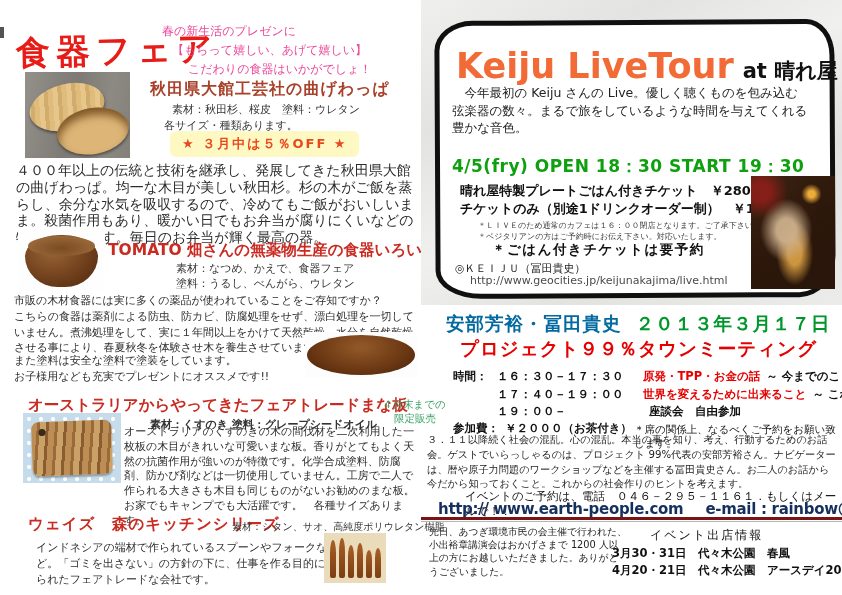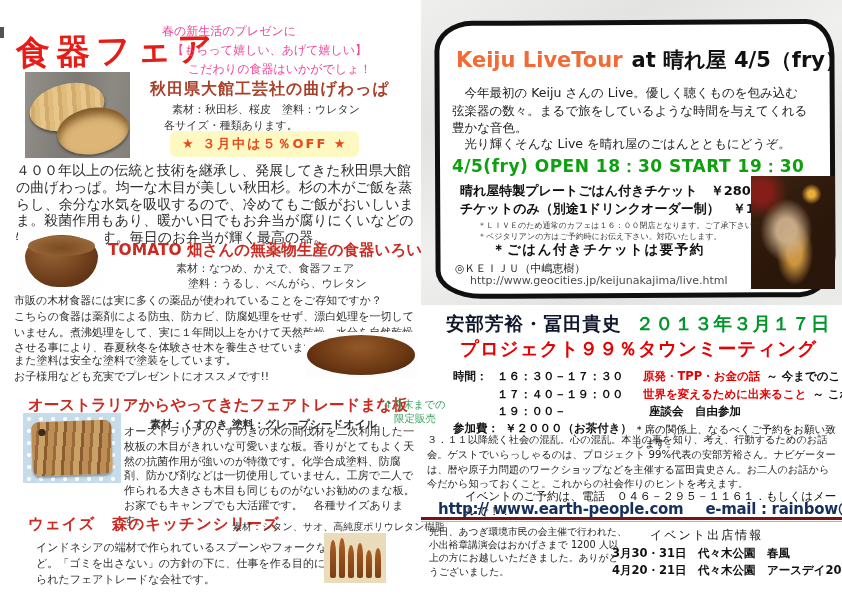--- a/index.html
+++ b/index.html
@@ -54,21 +54,21 @@
 
   .h-mage{left:150px;top:79px;font-size:16px;font-weight:bold;color:#a8402a;letter-spacing:1px;}
   .t-mats1{left:172px;top:102px;font-size:11px;color:#333;}
   .t-sizes{left:164px;top:118px;font-size:11px;color:#333;}
   .offer{left:170px;top:131px;font-size:13px;font-weight:bold;color:#e8491c;
          letter-spacing:2px;background:#fef9c3;padding:4px 12px;border-radius:6px;}
   .p-mage{left:16px;top:162px;width:398px;font-size:14px;line-height:16.8px;color:#2d2d2d;}
 
   .h-tomato{left:108px;top:240px;font-size:15.5px;font-weight:bold;color:#c92b22;}
   .t-tmats{left:176px;top:261px;font-size:11px;color:#333;}
-  .t-tpaint{left:188px;top:276px;font-size:11px;color:#333;}
+  .t-tpaint{left:176px;top:276px;font-size:11px;color:#333;}
   .p-t1{left:14px;top:293px;width:404px;font-size:11px;color:#2d2d2d;}
   .p-t2{left:14px;top:309px;width:404px;font-size:11px;line-height:15.5px;color:#2d2d2d;}
   .p-t3{left:14px;top:353px;font-size:11px;color:#2d2d2d;}
   .p-t4{left:14px;top:369px;font-size:11px;color:#2d2d2d;}
 
   .h-board{left:28px;top:395px;font-size:15.5px;font-weight:bold;color:#c92b22;}
   .note-green{left:382px;top:397px;font-size:10.5px;color:#38a060;line-height:14px;}
   .note-green div:nth-child(2){margin-left:12px;}
   .t-bmats{left:150px;top:417px;font-size:11px;color:#333;font-weight:bold;}
   .p-board{left:124px;top:425px;width:296px;font-size:11px;line-height:14.8px;color:#2d2d2d;}
@@ -79,21 +79,21 @@
 
   .artifact{left:0;top:27px;width:4px;height:11px;background:#55534f;}
 
   
   .graybg{left:421px;top:0;width:421px;height:305px;
     background:linear-gradient(150deg,#efefed 0%,#e3e3e1 25%,#f0f0ee 48%,#e2e2e0 70%,#ebebe9 100%);}
   .livebox{left:435px;top:20px;width:400px;height:278px;background:#fff;box-sizing:border-box;
     border:5px solid #101010;border-radius:38px 28px 36px 46px/30px 36px 42px 28px;
     transform:rotate(-0.3deg);}
   .live-title{left:456px;top:46px;display:flex;align-items:baseline;gap:9px;white-space:nowrap;}
-  .live-title .en{font-size:21px;font-weight:bold;color:#f26a35;}
+  .live-title .en{font-size:35px;font-weight:bold;color:#f26a35;}
   .live-title .jp{font-size:21px;font-weight:bold;color:#111;}
   .p-live1{left:452px;top:84px;width:356px;font-size:12.5px;line-height:17.5px;color:#222;}
   .p-live2{left:452px;top:136px;font-size:12.5px;color:#222;}
   .live-sched{left:452px;top:155px;font-size:17px;font-weight:bold;color:#0ea00e;letter-spacing:.5px;}
   .ticket1{left:460px;top:182px;font-size:13px;font-weight:bold;color:#111;}
   .ticket2{left:460px;top:200px;font-size:13px;font-weight:bold;color:#111;}
   .lnote1{left:478px;top:220px;font-size:8px;color:#3a3a3a;}
   .lnote2{left:478px;top:231px;font-size:8px;color:#3a3a3a;}
   .reserve{left:492px;top:241px;font-size:13.5px;font-weight:bold;letter-spacing:1.5px;color:#111;}
   .artist{left:455px;top:261px;font-size:11px;color:#222;}
@@ -101,21 +101,21 @@
   .ph-musician{left:751px;top:176px;width:84px;height:113px;
     background:
       radial-gradient(circle at 72% 16%,rgba(246,180,60,.95) 3%,rgba(246,180,60,0) 9%),
       radial-gradient(circle at 12% 14%,rgba(140,30,25,.9) 8%,rgba(140,30,25,0) 22%),
       radial-gradient(ellipse at 42% 48%,rgba(205,176,140,.95) 14%,rgba(205,176,140,0) 38%),
       radial-gradient(ellipse at 52% 68%,rgba(214,156,66,.95) 11%,rgba(214,156,66,0) 30%),
       linear-gradient(140deg,#43291646,#2a160a),
       linear-gradient(140deg,#3e2513,#241106 60%,#190b03);}
 
   .m-line1{left:446px;top:311px;display:flex;align-items:baseline;gap:14px;white-space:nowrap;}
-  .m-names{font-size:18.5px;font-weight:bold;color:#0f172a;letter-spacing:1px;}
+  .m-names{font-size:18.5px;font-weight:bold;color:#0369a1;letter-spacing:1px;}
   .m-date{font-size:18.5px;font-weight:bold;color:#00962a;letter-spacing:1px;}
   .m-title{left:460px;top:336px;font-size:18.5px;font-weight:bold;color:#e60000;letter-spacing:1px;}
   .m-sched{left:453px;top:368px;font-size:11.5px;font-weight:bold;color:#111;}
   .m-sched .row{display:flex;white-space:nowrap;line-height:17.5px;}
   .m-sched .lab{width:44px;}
   .m-sched .tm{width:146px;}
   .m-sched .topic{color:#e60000;margin-right:6px;}
   .feerow{left:453px;top:421px;font-size:11.5px;font-weight:bold;color:#111;display:flex;white-space:nowrap;}
   .feerow .lab{width:52px;}
   .feenote{left:634px;top:423px;font-size:10.5px;color:#111;}
@@ -202,28 +202,27 @@
 
   <div class="abs graybg"></div>
   <div class="abs livebox"></div>
 
   <div class="abs live-title">
     <span class="en">Keiju LiveTour</span>
     <span class="jp">at 晴れ屋 4/5（fry）</span>
   </div>
 
   <div class="abs p-live1">　今年最初の Keiju さんの Live。優しく聴くものを包み込む弦楽器の数々。まるで旅をしているような時間を与えてくれる豊かな音色。</div>
-  <div class="abs p-live2">　光り輝くそんな Live を晴れ屋のごはんとともにどうぞ。</div>
   <div class="abs live-sched">4/5(fry)  OPEN 18：30  START 19：30</div>
   <div class="abs ticket1">晴れ屋特製プレートごはん付きチケット　￥2800</div>
   <div class="abs ticket2">チケットのみ（別途1ドリンクオーダー制）　￥1500</div>
   <div class="abs lnote1">＊ＬＩＶＥのため通常のカフェは１６：００閉店となります。ご了承下さい。</div>
   <div class="abs lnote2">＊ベジタリアンの方はご予約時にお伝え下さい。対応いたします。</div>
   <div class="abs reserve">＊ごはん付きチケットは要予約</div>
-  <div class="abs artist">◎ＫＥＩＪＵ（中嶋恵樹）</div>
+  <div class="abs artist">◎ＫＥＩＪＵ（冨田貴史）</div>
   <div class="abs liveurl">http://www.geocities.jp/keijunakajima/live.html</div>
 
   <div class="ph ph-musician"></div>
 
   <div class="abs m-line1">
     <span class="m-names">安部芳裕・冨田貴史</span>
     <span class="m-date">２０１３年３月１７日（日）</span>
   </div>
   <div class="abs m-title">プロジェクト９９％タウンミーティング</div>
 

